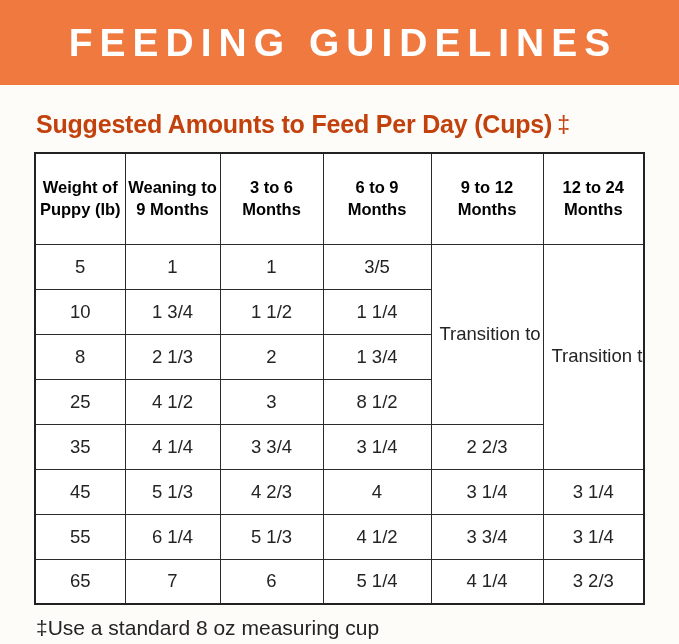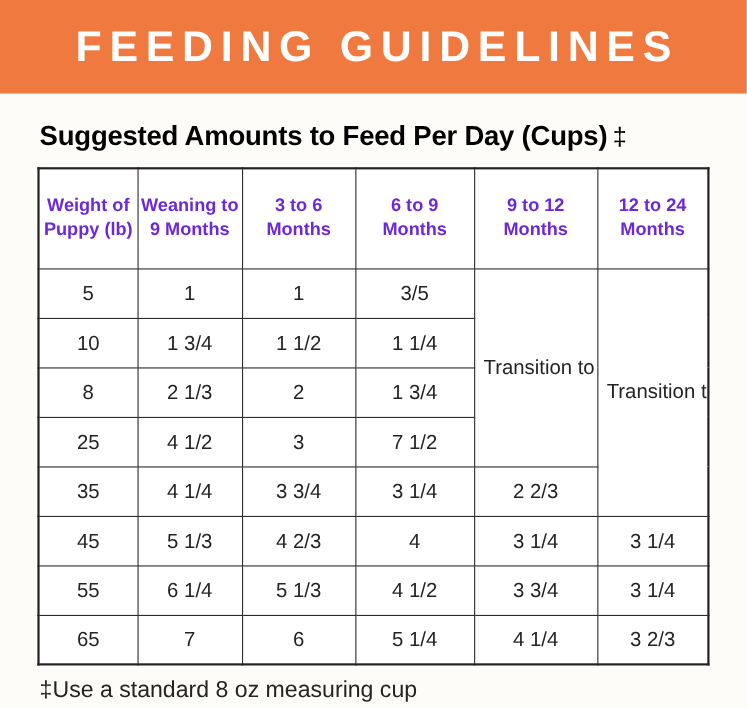--- a/index.html
+++ b/index.html
@@ -27,21 +27,21 @@
     font-size: 39px;
     font-weight: 700;
     letter-spacing: 7px;
     text-indent: 7px;
     white-space: nowrap;
   }
   .heading {
     margin: 25px 0 0 36px;
     font-size: 25px;
     font-weight: 700;
-    color: #000000;
+    color: #c2410c;
     letter-spacing: -0.2px;
   }
   .heading .dagger {
     font-weight: 400;
     font-size: 23px;
     margin-left: 5px;
   }
   table.feeding {
     margin: 13px 0 0 34px;
     border-collapse: collapse;
@@ -56,21 +56,21 @@
     text-align: center;
     vertical-align: middle;
     overflow: hidden;
   }
   table.feeding thead tr { height: 91px; }
   table.feeding tbody tr { height: 45px; }
   table.feeding th {
     font-size: 16.5px;
     font-weight: 700;
     line-height: 1.32;
-    color: #6d28d9;
+    color: #000000;
   }
   table.feeding td {
     font-size: 18.5px;
     font-weight: 400;
     color: #242424;
     white-space: nowrap;
   }
   td.transition {
     font-size: 18px;
     line-height: 1.45;
@@ -149,21 +149,21 @@
       <tr>
         <td>8</td>
         <td>2 1/3</td>
         <td>2</td>
         <td>1 3/4</td>
       </tr>
       <tr>
         <td>25</td>
         <td>4 1/2</td>
         <td>3</td>
-        <td>7 1/2</td>
+        <td>8 1/2</td>
       </tr>
       <tr>
         <td>35</td>
         <td>4 1/4</td>
         <td>3 3/4</td>
         <td>3 1/4</td>
         <td>2 2/3</td>
       </tr>
       <tr>
         <td>45</td>

